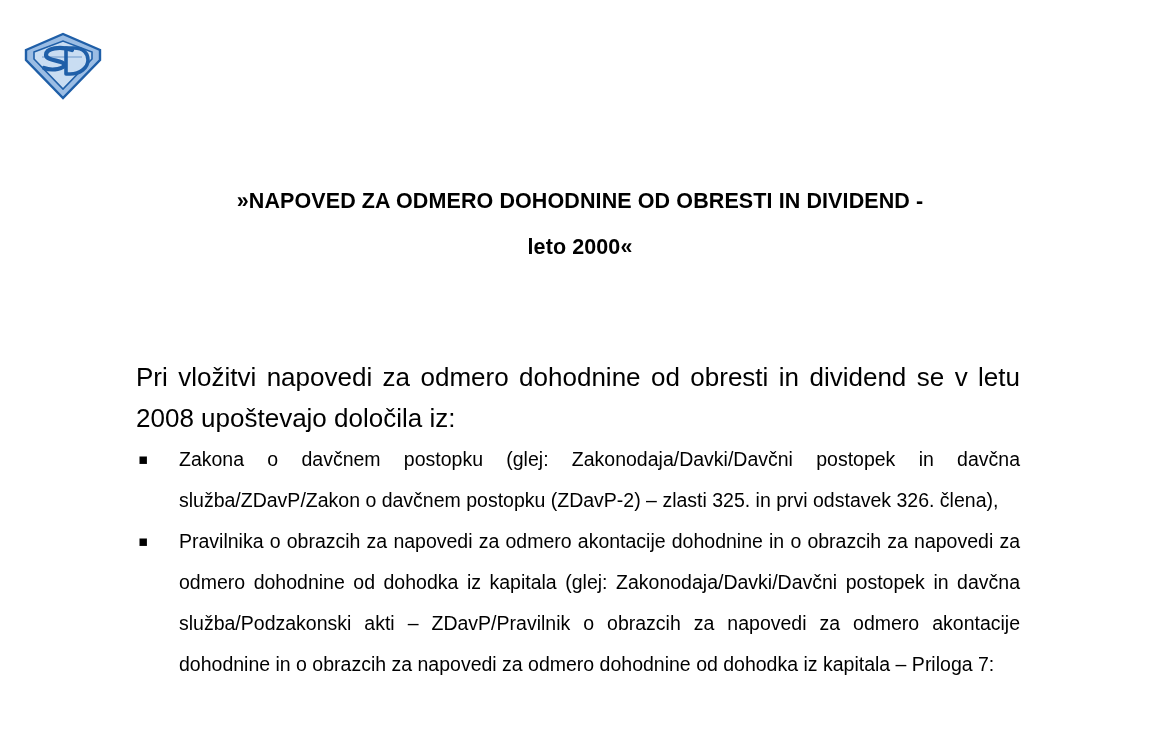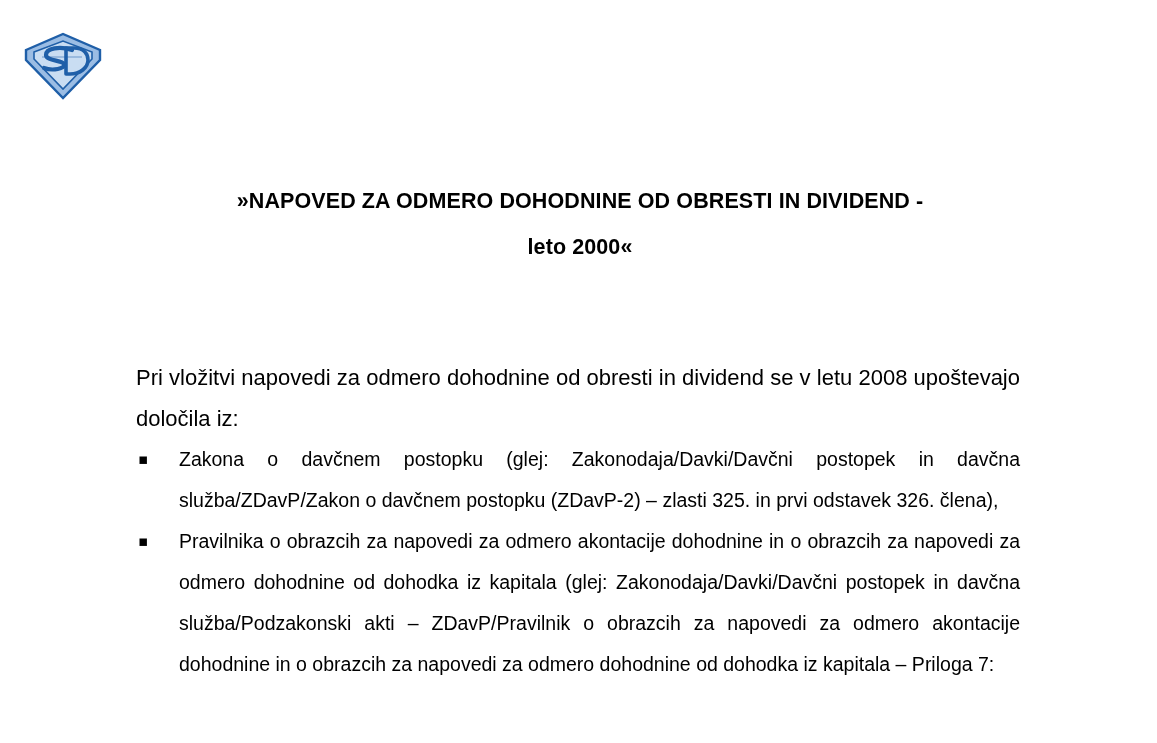--- a/index.html
+++ b/index.html
@@ -46,21 +46,21 @@
   }
 
   
   .body-block {
     position: absolute;
     left: 136px;
     top: 357px;
     width: 884px;
   }
   .para {
-    font-size: 22px;
+    font-size: 26px;
     line-height: 41px;
     text-align: justify;
     text-justify: inter-word;
     margin: 0 0 0 0;
     color: #000000;
   }
   .bullet-list {
     list-style: none;
     margin: 0;
     padding: 0;

